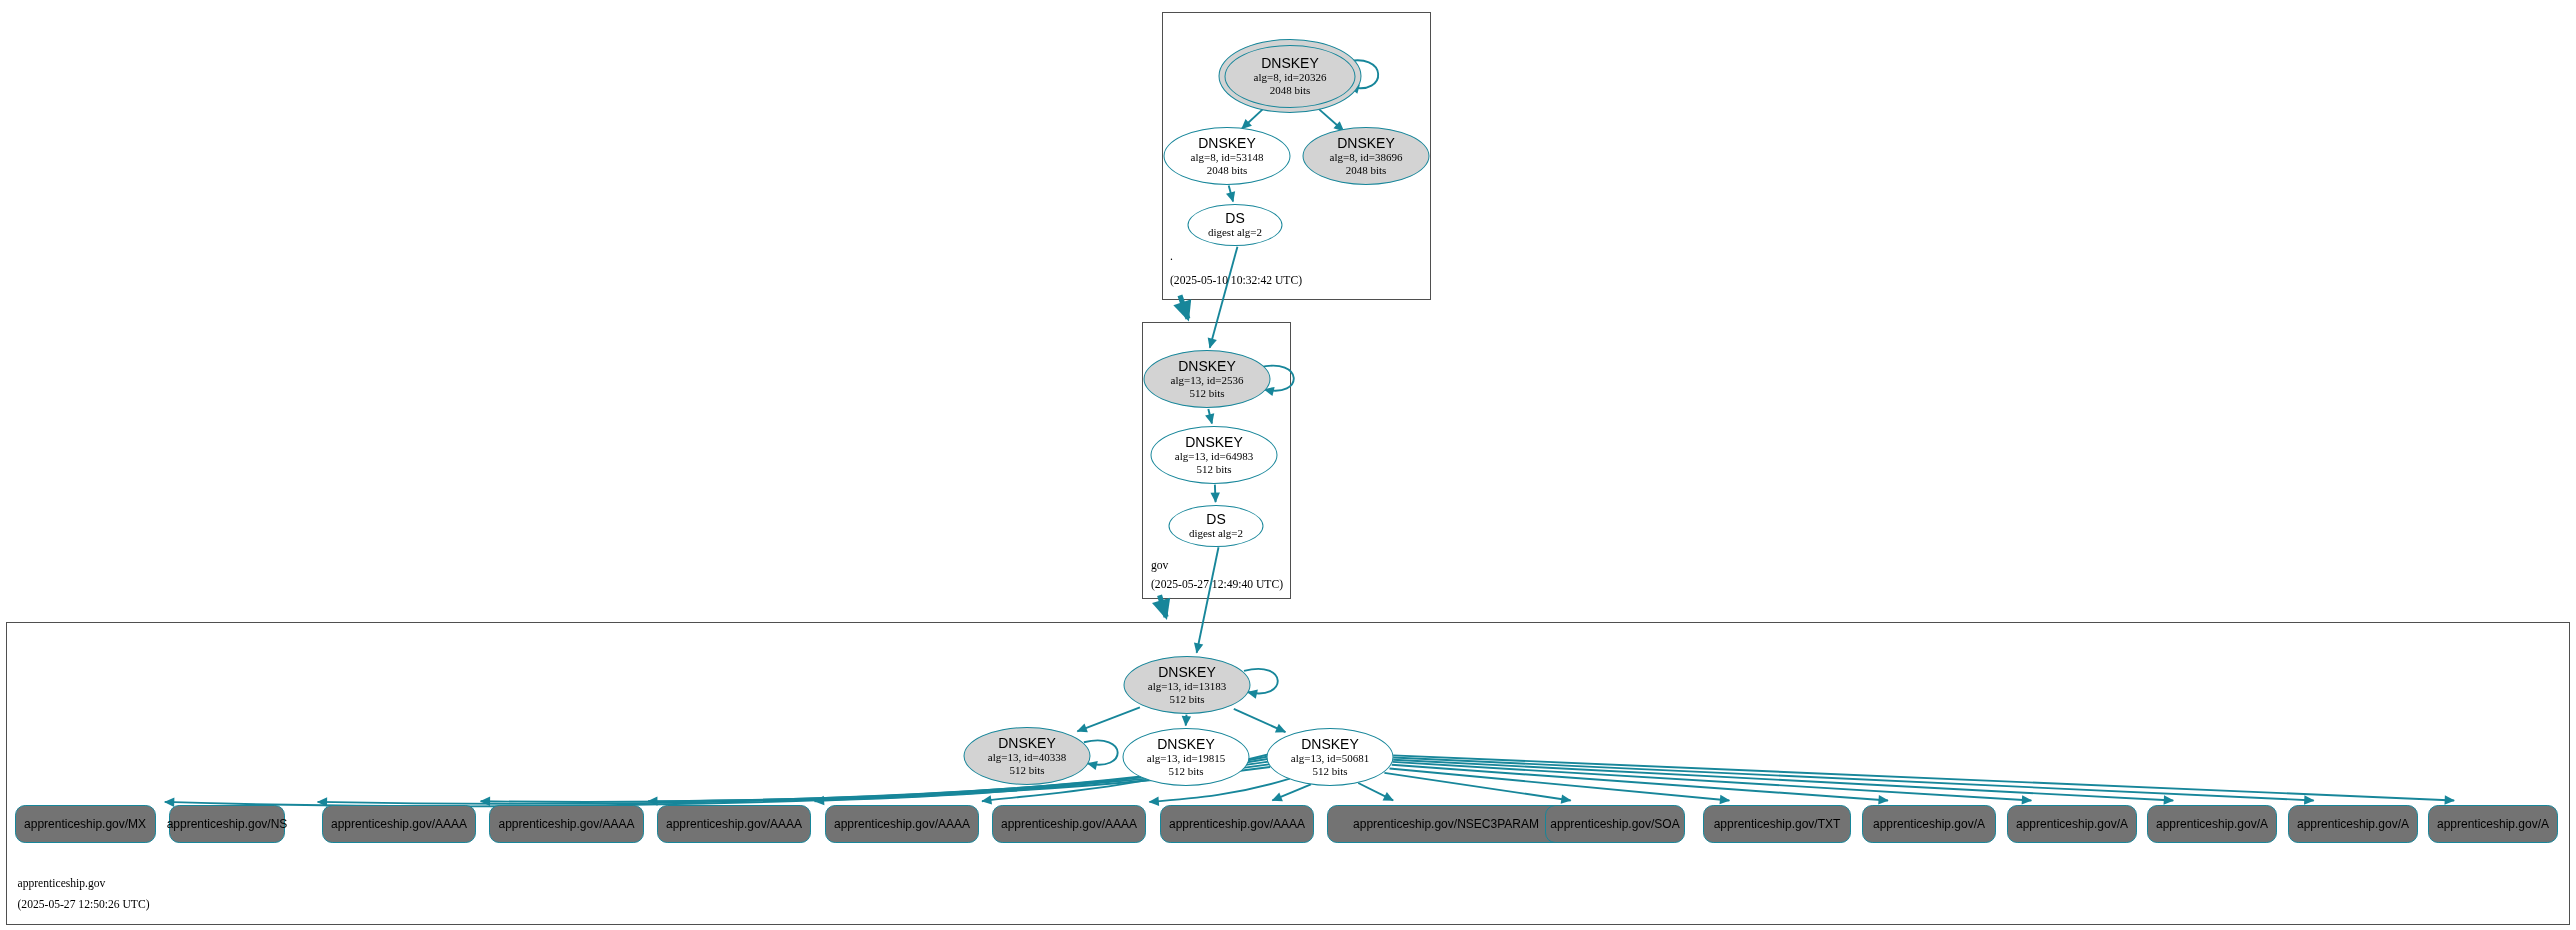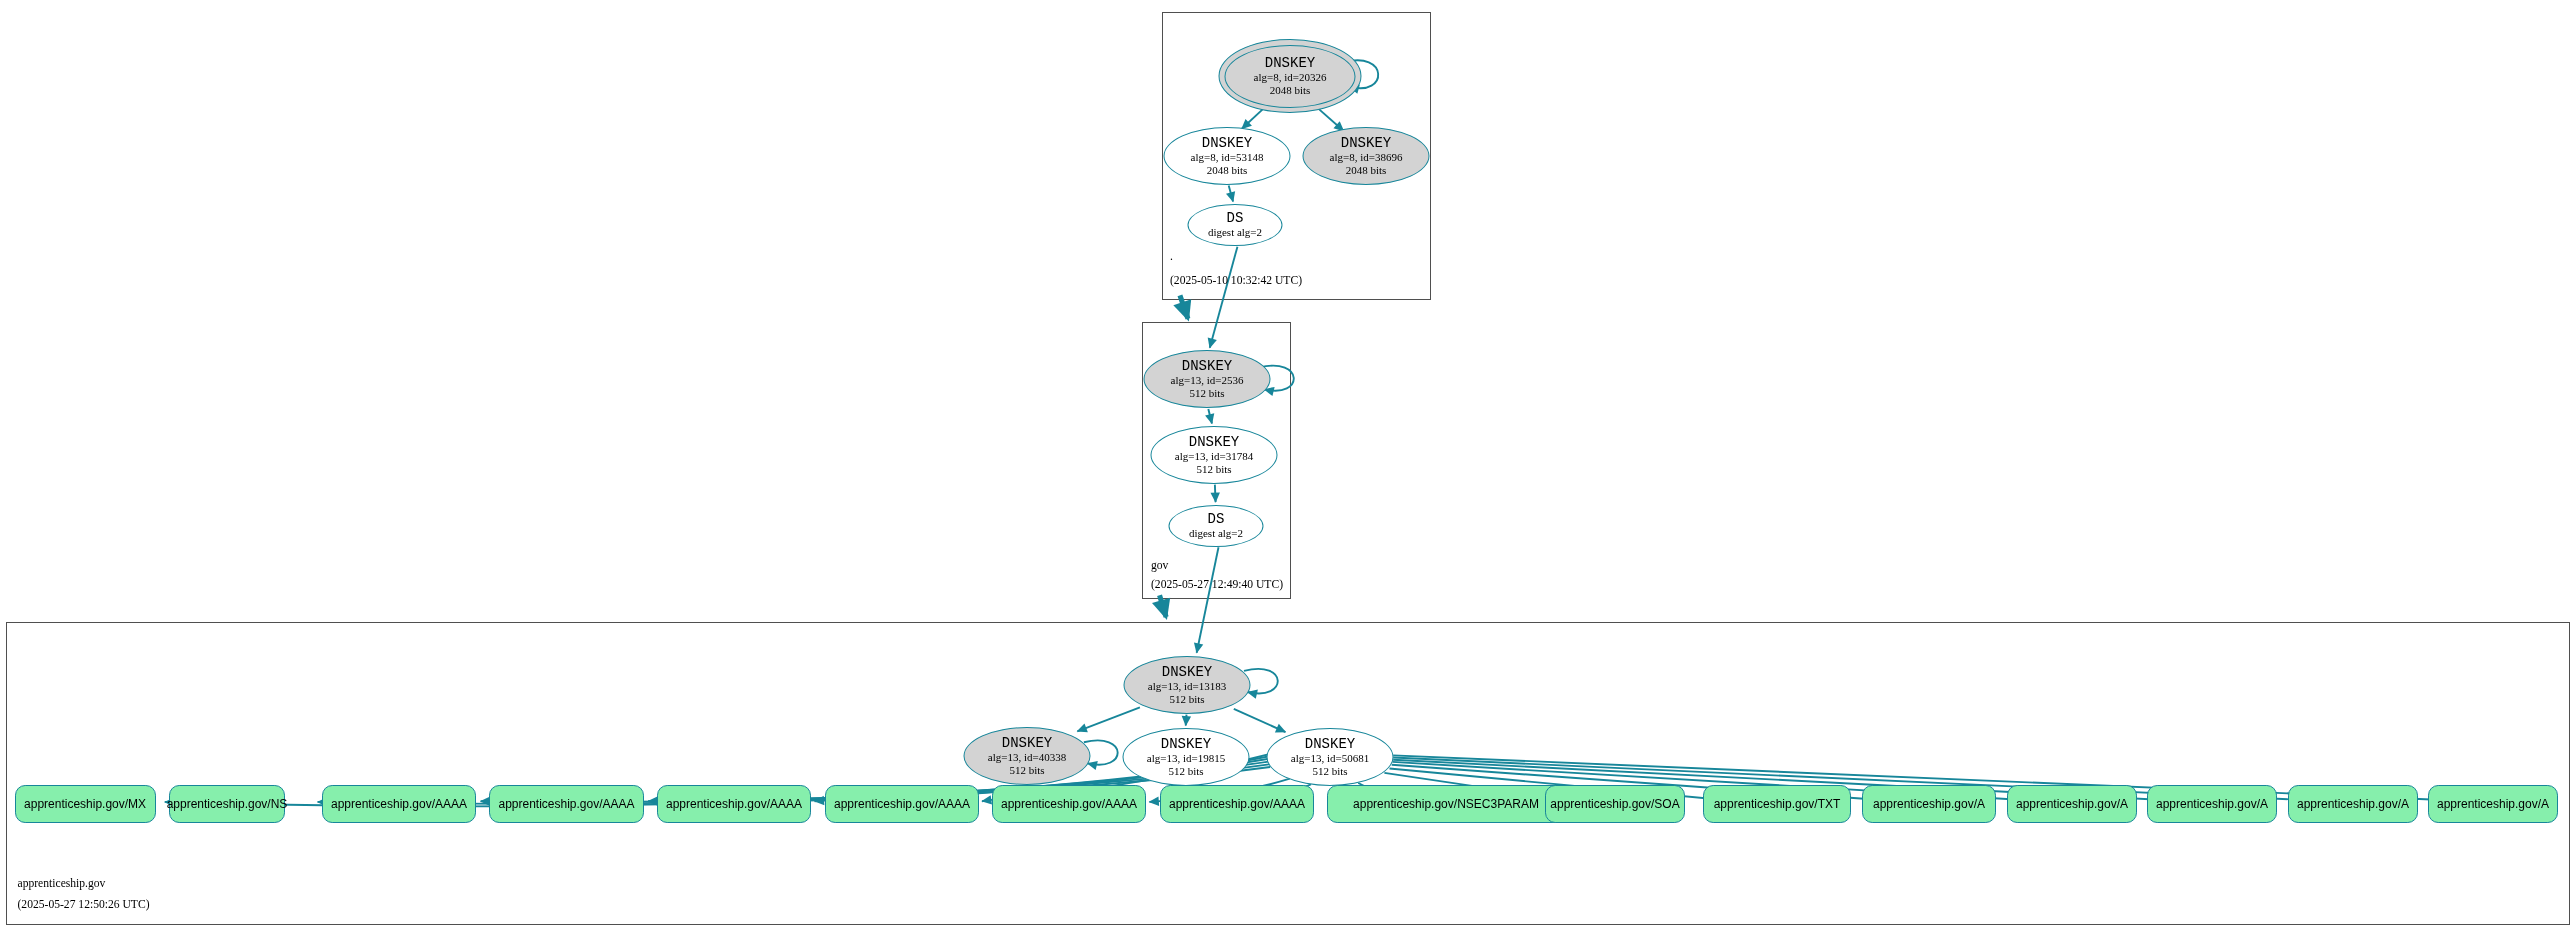--- a/index.html
+++ b/index.html
@@ -40,25 +40,25 @@
     position:absolute;transform:translate(-50%,-50%);
     width:143px;height:74px;border:1.9px solid var(--teal);border-radius:50%;
     background:var(--gray-fill);display:flex;align-items:center;justify-content:center;
     z-index:2;box-sizing:border-box;
   }
   .ksk-inner{
     width:131px;height:63px;border:1.9px solid var(--teal);border-radius:50%;
     background:transparent;display:flex;flex-direction:column;align-items:center;justify-content:center;
     text-align:center;box-sizing:border-box;
   }
-  .t{font-family:Liberation Mono, monospace;font-size:14px;line-height:15.3px;color:#000;}
+  .t{font-family:Liberation Sans, sans-serif;font-size:14px;line-height:15.3px;color:#000;}
   .a{font-family:"Liberation Serif",serif;font-size:11px;line-height:12.4px;color:#000;}
   .rrset{
-    position:absolute;top:785px;height:38px;
-    border:1.9px solid var(--teal);border-radius:10.2px;background:#86efac;
+    position:absolute;top:805px;height:38px;
+    border:1.9px solid var(--teal);border-radius:10.2px;background:#737373;
     display:flex;align-items:center;justify-content:center;
     font-family:"Liberation Sans",sans-serif;font-size:12px;color:#000;
     z-index:2;box-sizing:border-box;white-space:nowrap;
   }
   .zlabel{position:absolute;font-size:11.6px;z-index:3;white-space:nowrap;}
 </style>
 </head>
 <body>
 
 <div id="canvas">
@@ -138,21 +138,21 @@
   <div class="zlabel" style="left:1170px;top:250px">.</div>
   <div class="zlabel" style="left:1170px;top:274px">(2025-05-10 10:32:42 UTC)</div>
 
   <div class="node dnskey gray" style="left:1207px;top:379px">
     <div class="t">DNSKEY</div>
     <div class="a">alg=13, id=2536</div>
     <div class="a">512 bits</div>
   </div>
   <div class="node dnskey" style="left:1214px;top:455px">
     <div class="t">DNSKEY</div>
-    <div class="a">alg=13, id=31784</div>
+    <div class="a">alg=13, id=64983</div>
     <div class="a">512 bits</div>
   </div>
   <div class="node ds" style="left:1216px;top:526px">
     <div class="t">DS</div>
     <div class="a">digest alg=2</div>
   </div>
   <div class="zlabel" style="left:1151px;top:559px">gov</div>
   <div class="zlabel" style="left:1151px;top:578px">(2025-05-27 12:49:40 UTC)</div>
 
   <div class="node dnskey gray" style="left:1187px;top:685px">

